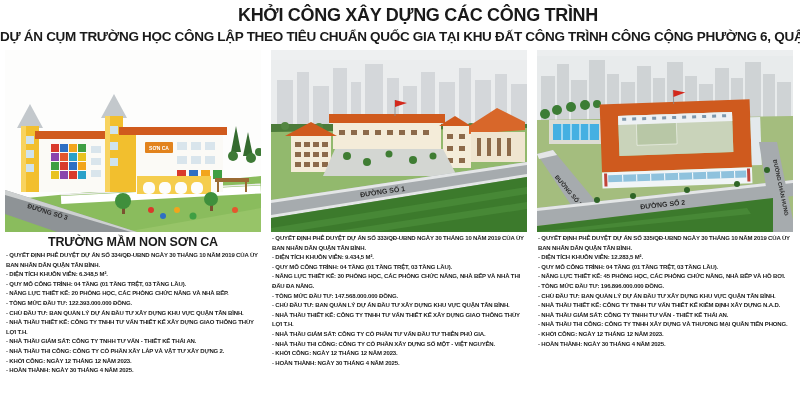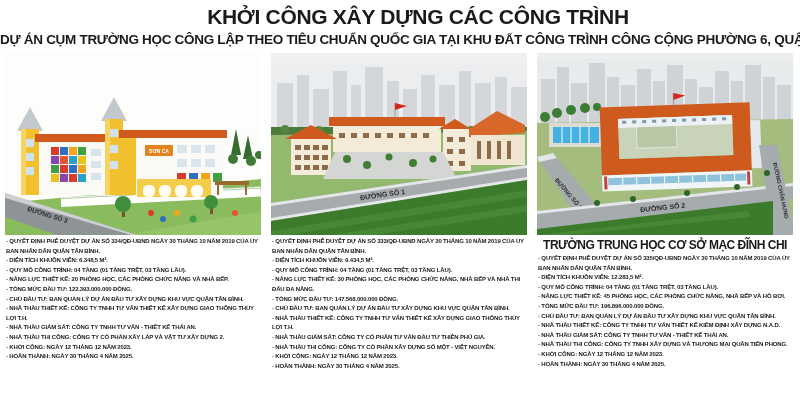--- a/index.html
+++ b/index.html
@@ -1,19 +1,19 @@
 <!DOCTYPE html>
 <html><head>
 <meta charset="utf-8">
 <style>
   html,body{margin:0;padding:0;width:800px;height:400px;overflow:hidden;background:#fff;
     font-family:"Liberation Sans",sans-serif;color:#1a1a1a;}
   .board{width:800px;height:400px;}
   .header{text-align:center;padding-top:5px;}
-  .title1{font-size:21px;font-weight:bold;letter-spacing:-0.3px;white-space:nowrap;margin-left:36px;}
+  .title1{font-size:18px;font-weight:bold;letter-spacing:-0.3px;white-space:nowrap;margin-left:36px;}
   .title2{font-size:13.5px;font-weight:bold;letter-spacing:-0.3px;white-space:nowrap;margin-top:3px;}
   .columns{display:flex;gap:10px;padding:6px 5px 0 5px;}
   .col{width:256px;flex:0 0 256px;overflow:hidden;}
   .img{width:256px;height:182px;background:#fff;}
   .img svg{display:block;width:256px;height:182px;}
   h2{margin:3px 0 2px 0;text-align:center;font-size:12.5px;font-weight:bold;
      letter-spacing:-0.2px;white-space:nowrap;}
   h2.long{font-size:12px;letter-spacing:-0.5px;}
   ul.details{list-style:none;margin:2px 0 0 0;padding:0 0 0 1px;}
   ul.details li{font-size:6px;font-weight:bold;letter-spacing:-0.15px;line-height:9.6px;color:#1a1a1a;}
@@ -118,20 +118,21 @@
             <rect x="205" y="154" width="3" height="7" fill="#7a5230"></rect>
               <circle cx="206" cy="149" r="7" fill="#3f8f3c"></circle>
             <circle cx="146" cy="160" r="3" fill="#d93a2b"></circle>
               <circle cx="158" cy="166" r="3" fill="#2e6fc3"></circle>
             <circle cx="172" cy="160" r="3" fill="#f2a51c"></circle>
               <circle cx="188" cy="166" r="3.5" fill="#3f9f43"></circle>
             <circle cx="230" cy="160" r="3" fill="#e4572e"></circle>
           </g>
         </svg>
       </div>
+      <h2>TRƯỜNG MẦM NON SƠN CA</h2>
       <ul class="details">
         <li>- QUYẾT ĐỊNH PHÊ DUYỆT DỰ ÁN SỐ 334/QĐ-UBND NGÀY 30 THÁNG 10 NĂM 2019 CỦA ỦY BAN NHÂN DÂN QUẬN TÂN BÌNH.</li>
         <li>- DIỆN TÍCH KHUÔN VIÊN: 6.348,5 M².</li>
         <li>- QUY MÔ CÔNG TRÌNH: 04 TẦNG (01 TẦNG TRỆT, 03 TẦNG LẦU).</li>
         <li>- NĂNG LỰC THIẾT KẾ: 20 PHÒNG HỌC, CÁC PHÒNG CHỨC NĂNG VÀ NHÀ BẾP.</li>
         <li>- TỔNG MỨC ĐẦU TƯ: 122.393.000.000 ĐỒNG.</li>
         <li>- CHỦ ĐẦU TƯ: BAN QUẢN LÝ DỰ ÁN ĐẦU TƯ XÂY DỰNG KHU VỰC QUẬN TÂN BÌNH.</li>
         <li>- NHÀ THẦU THIẾT KẾ: CÔNG TY TNHH TƯ VẤN THIẾT KẾ XÂY DỰNG GIAO THÔNG THỦY LỢI T.H.</li>
         <li>- NHÀ THẦU GIÁM SÁT: CÔNG TY TNHH TƯ VẤN - THIẾT KẾ THÁI AN.</li>
         <li>- NHÀ THẦU THI CÔNG: CÔNG TY CỔ PHẦN XÂY LẮP VÀ VẬT TƯ XÂY DỰNG 2.</li>
@@ -356,21 +357,20 @@
           </g>
           <g fill="#2f6527">
             <circle cx="60" cy="150" r="3"></circle>
               <circle cx="96" cy="146" r="3"></circle>
               <circle cx="150" cy="140" r="3"></circle>
               <circle cx="200" cy="134" r="3"></circle>
               <circle cx="230" cy="120" r="3"></circle>
           </g>
         </svg>
       </div>
-      <h2 class="long">TRƯỜNG TRUNG HỌC CƠ SỞ MẠC ĐĨNH CHI</h2>
       <ul class="details">
         <li>- QUYẾT ĐỊNH PHÊ DUYỆT DỰ ÁN SỐ 335/QĐ-UBND NGÀY 30 THÁNG 10 NĂM 2019 CỦA ỦY BAN NHÂN DÂN QUẬN TÂN BÌNH.</li>
         <li>- DIỆN TÍCH KHUÔN VIÊN: 12.283,5 M².</li>
         <li>- QUY MÔ CÔNG TRÌNH: 04 TẦNG (01 TẦNG TRỆT, 03 TẦNG LẦU).</li>
         <li>- NĂNG LỰC THIẾT KẾ: 45 PHÒNG HỌC, CÁC PHÒNG CHỨC NĂNG, NHÀ BẾP VÀ HỒ BƠI.</li>
         <li>- TỔNG MỨC ĐẦU TƯ: 196.896.000.000 ĐỒNG.</li>
         <li>- CHỦ ĐẦU TƯ: BAN QUẢN LÝ DỰ ÁN ĐẦU TƯ XÂY DỰNG KHU VỰC QUẬN TÂN BÌNH.</li>
         <li>- NHÀ THẦU THIẾT KẾ: CÔNG TY TNHH TƯ VẤN THIẾT KẾ KIỂM ĐỊNH XÂY DỰNG N.A.D.</li>
         <li>- NHÀ THẦU GIÁM SÁT: CÔNG TY TNHH TƯ VẤN - THIẾT KẾ THÁI AN.</li>
         <li>- NHÀ THẦU THI CÔNG: CÔNG TY TNHH XÂY DỰNG VÀ THƯƠNG MẠI QUÂN TIẾN PHONG.</li>

